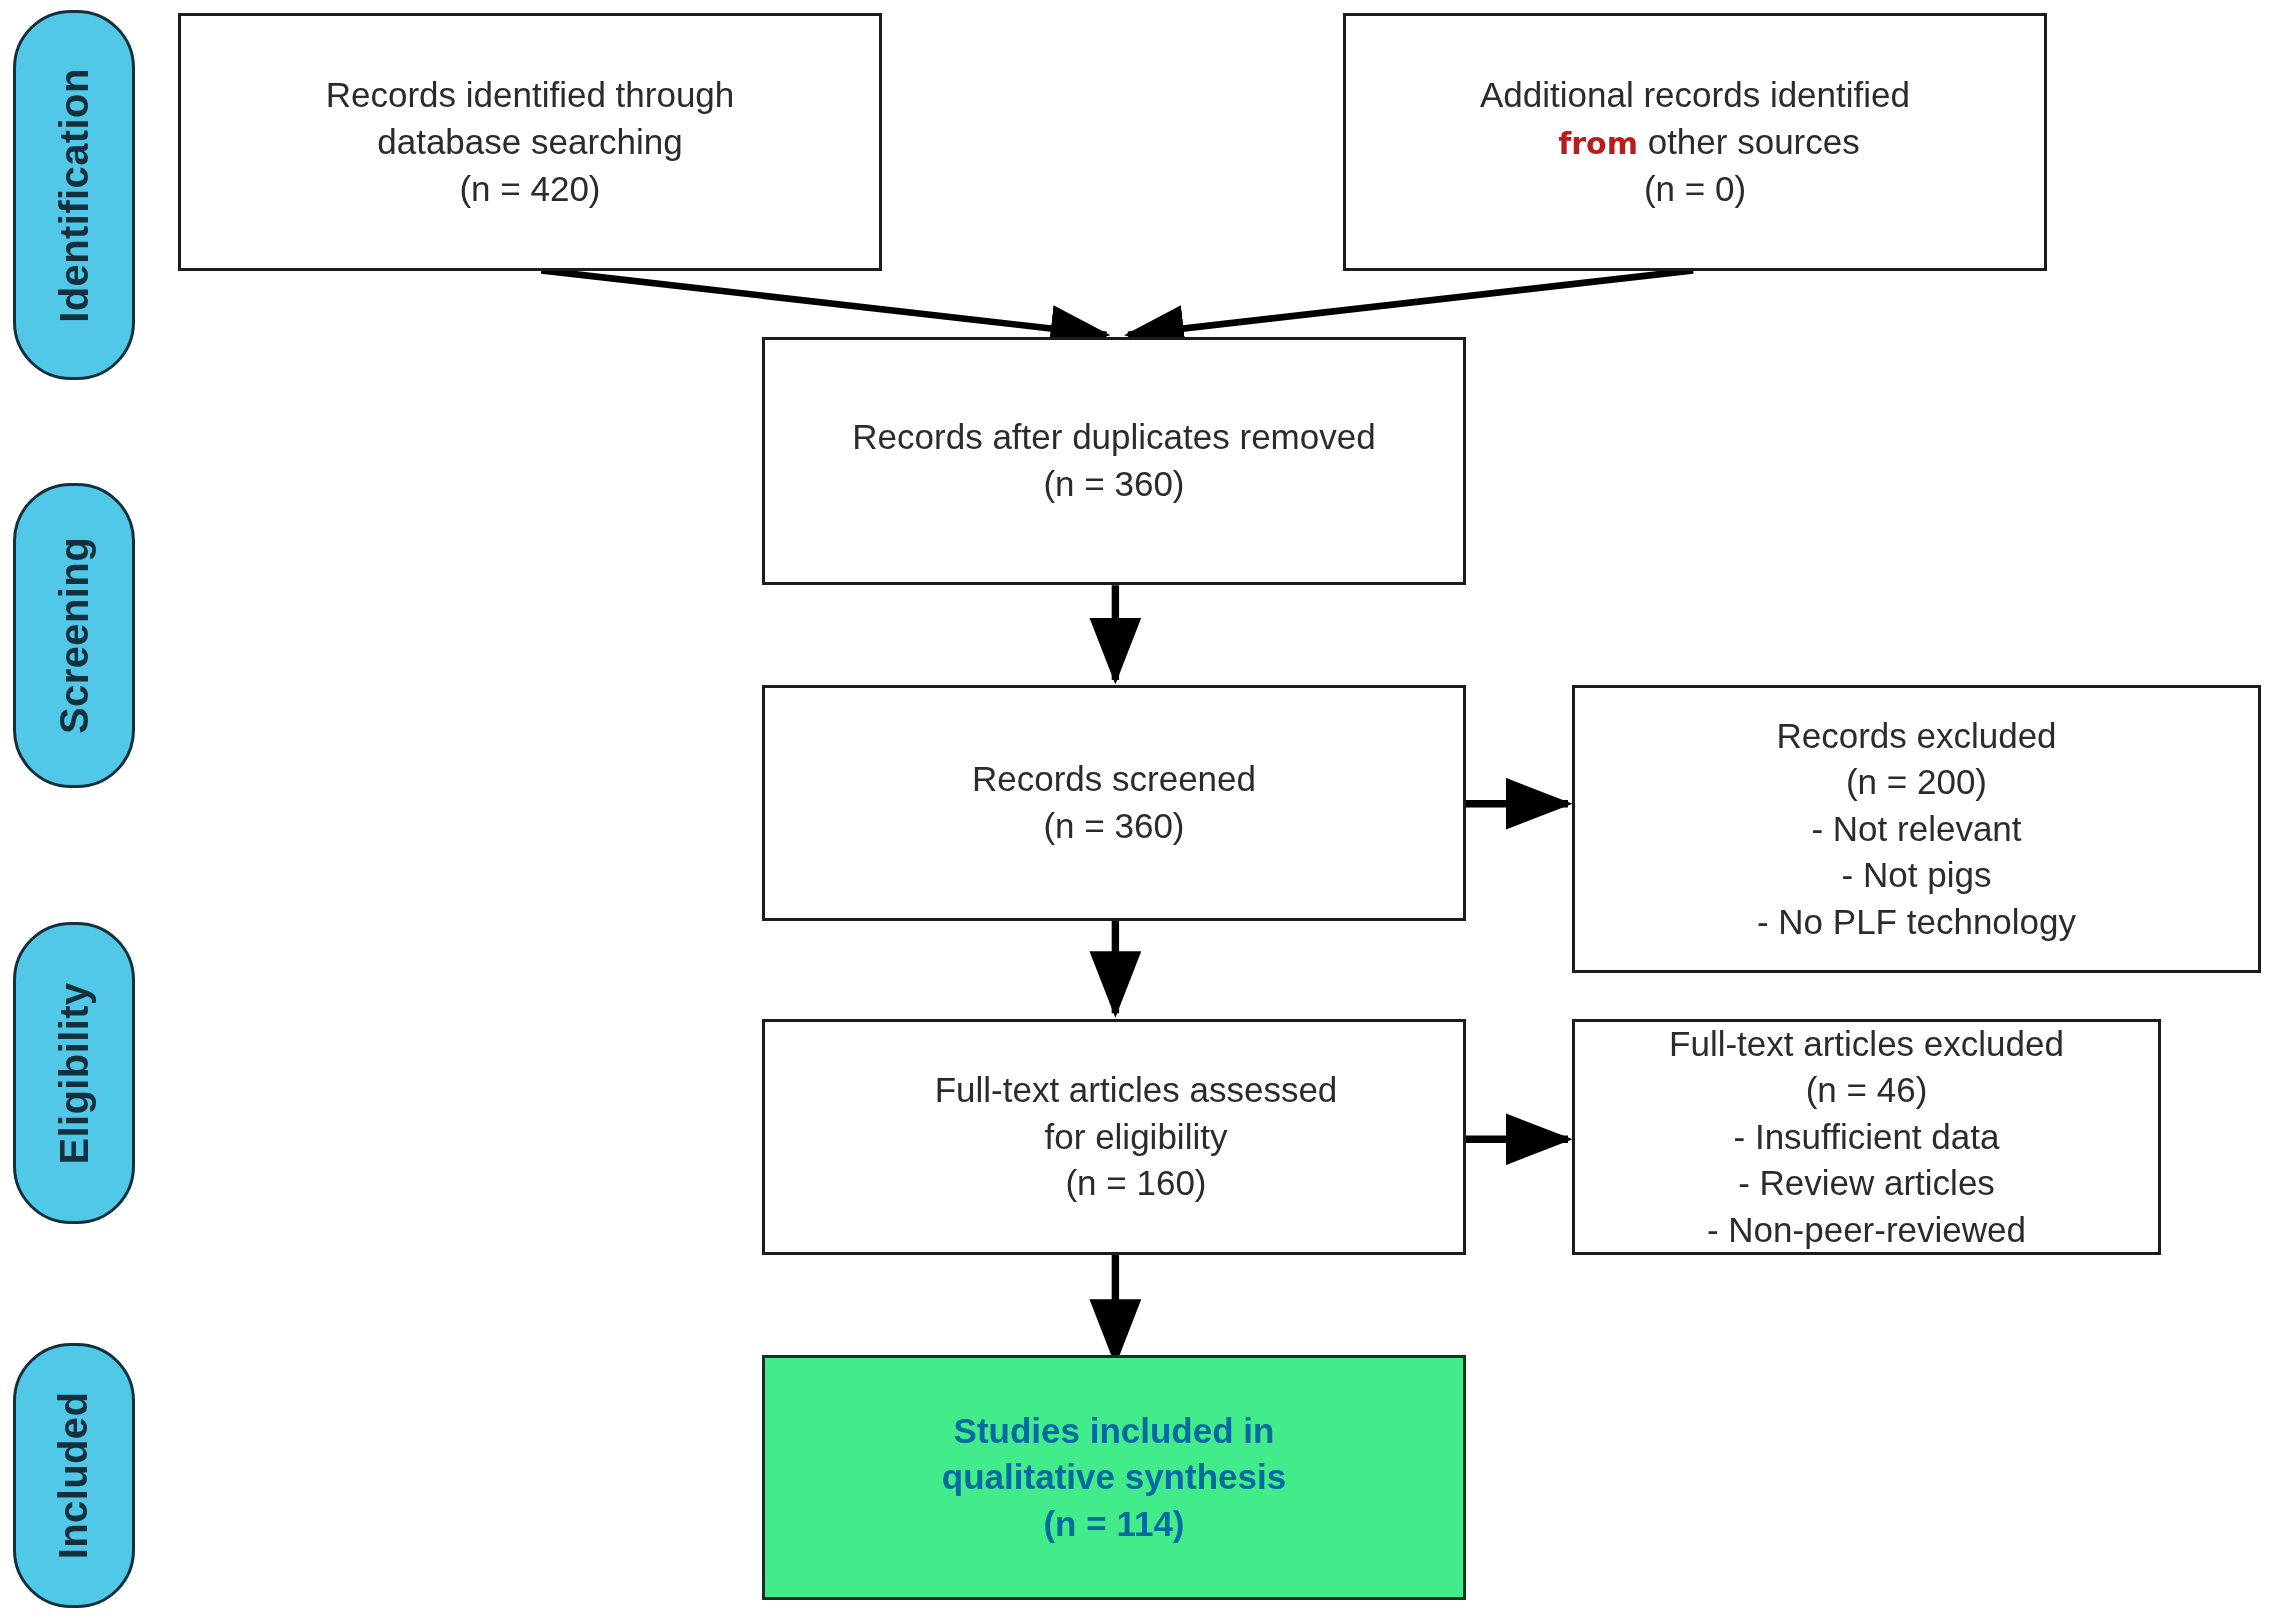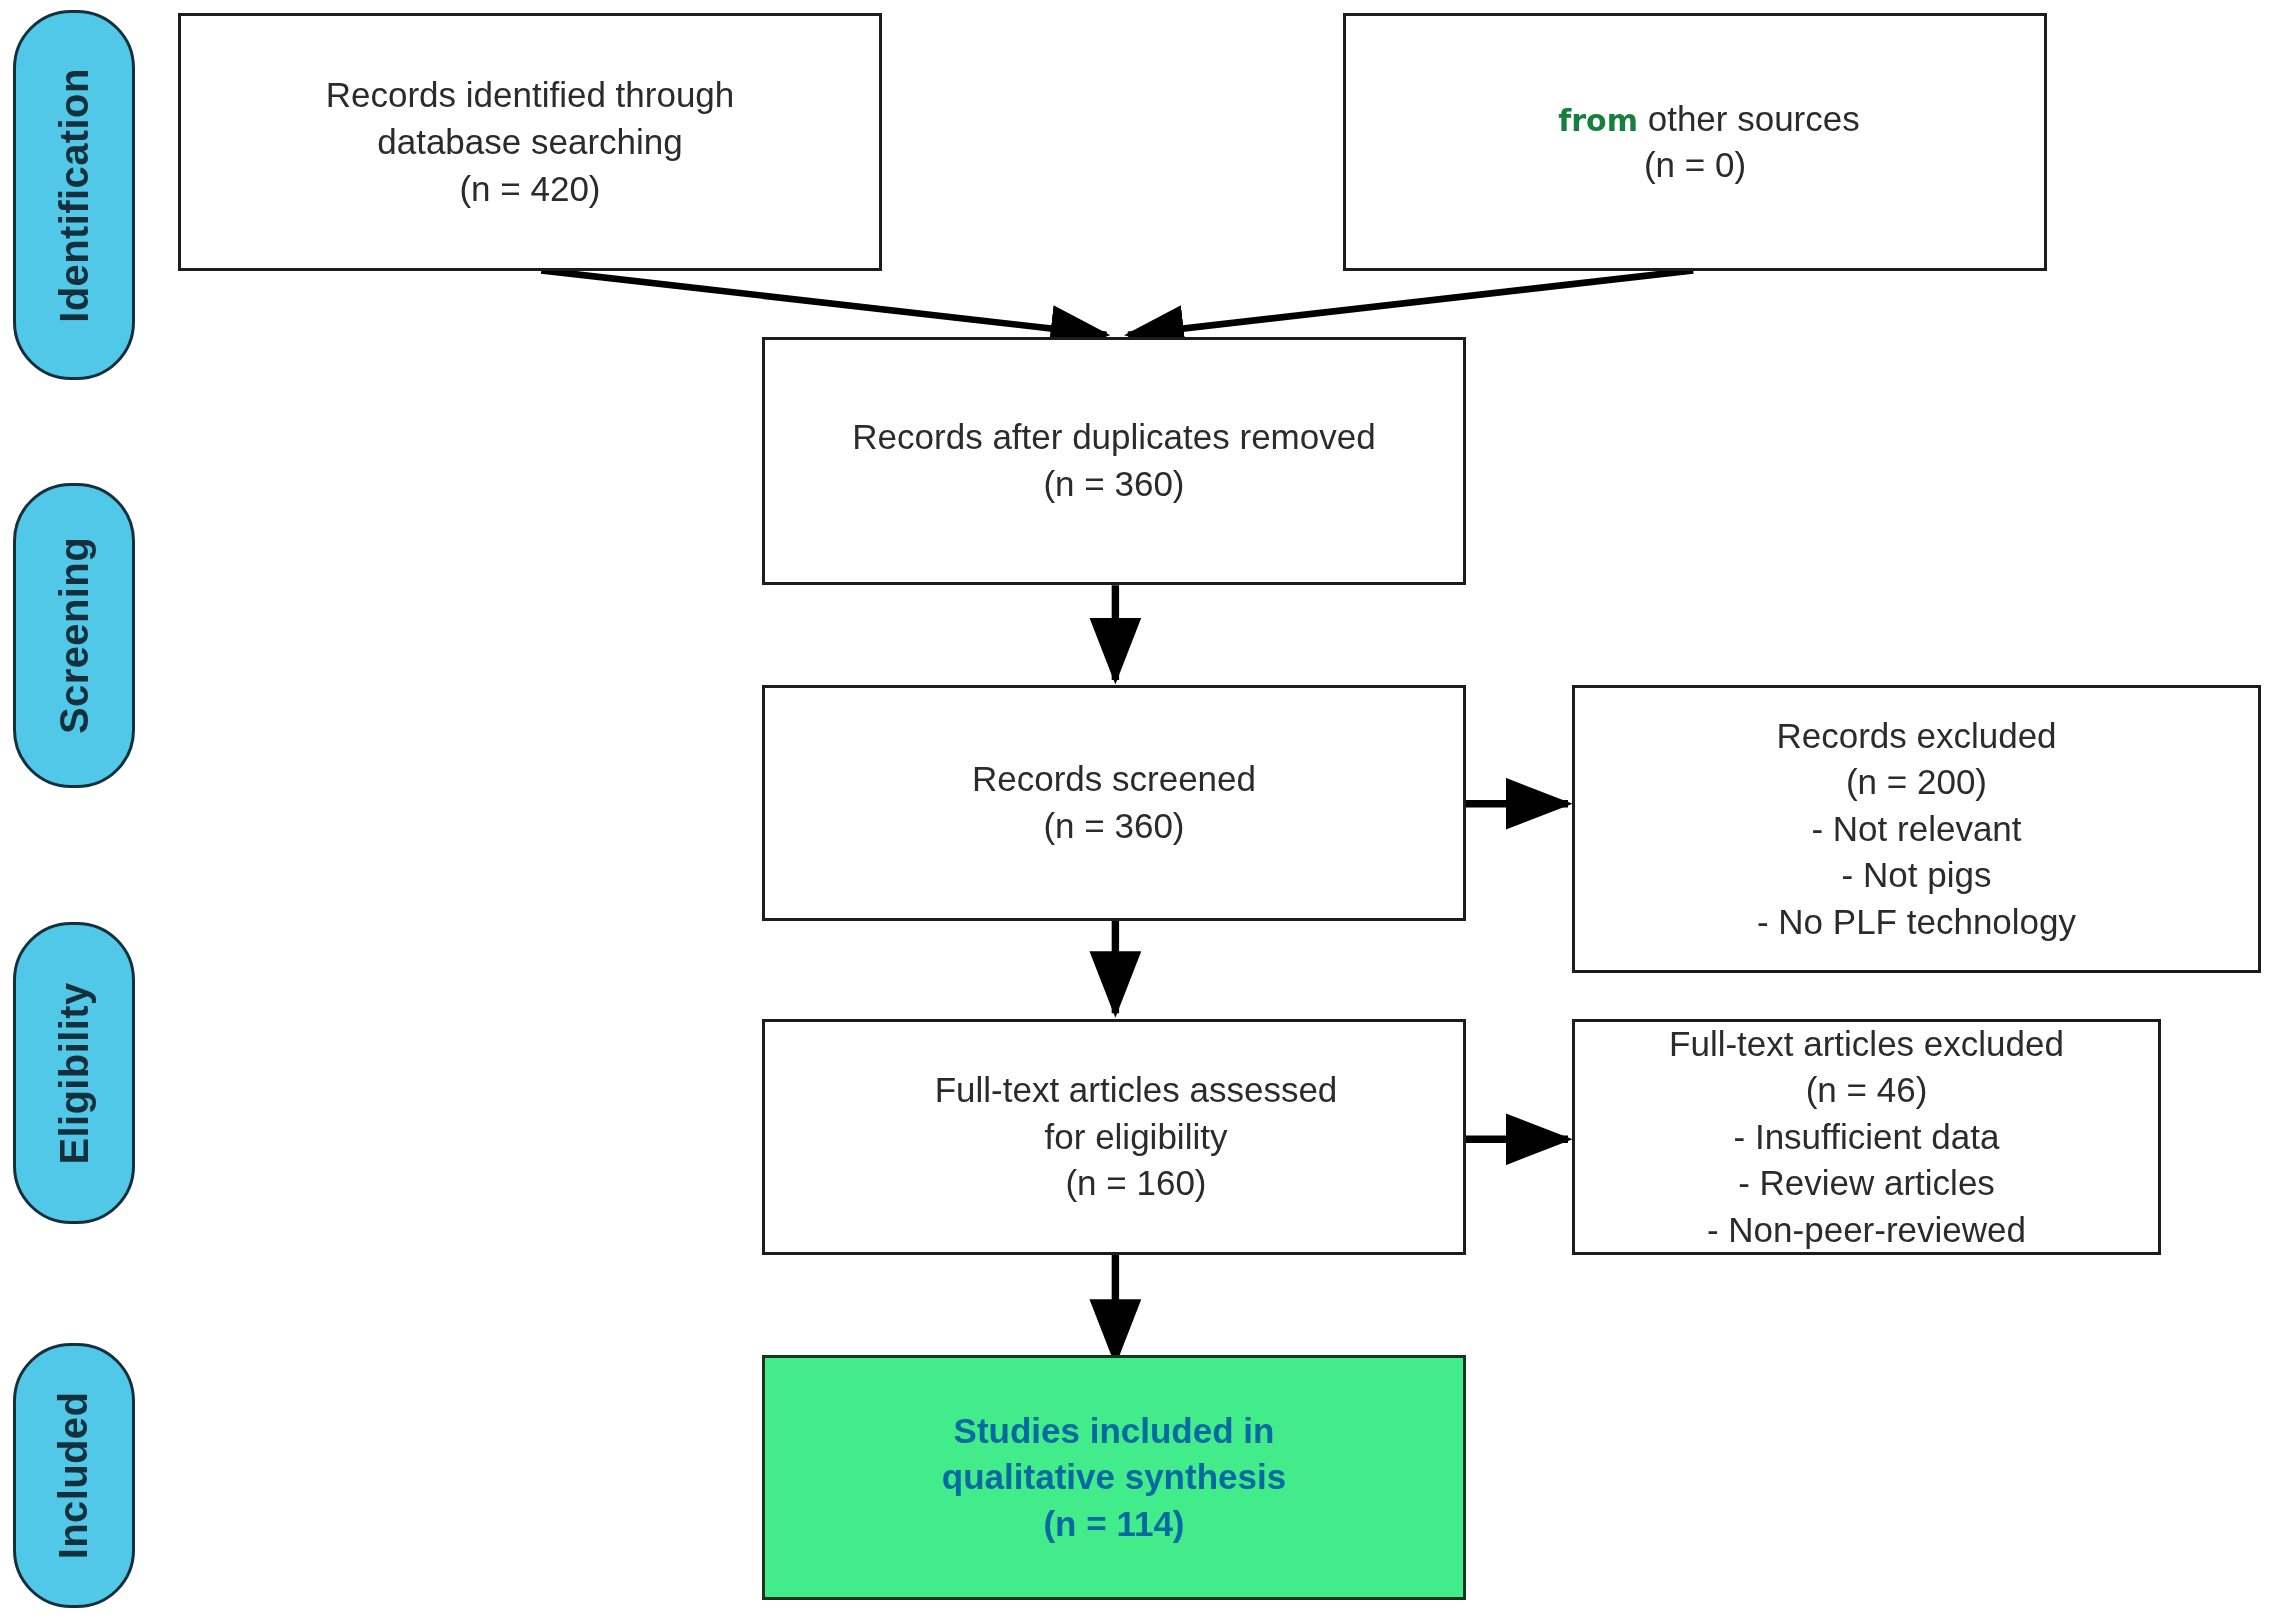--- a/index.html
+++ b/index.html
@@ -61,21 +61,21 @@
     border-color: #13341f;
   }
   .flow-box.included .box-text {
     font-weight: bold;
     color: #0369a1;
   }
   .substituted-word {
     font-family: "DejaVu Sans", sans-serif;
     font-size: 30px;
     font-weight: bold;
-    color: #15803d;
+    color: #b91c1c;
     margin-left: 28px;
   }
   
   .connector-layer {
     position: absolute;
     left: 0;
     top: 0;
     width: 2273px;
     height: 1623px;
     pointer-events: none;
@@ -127,20 +127,21 @@
   <div class="flow-box" style="left:178px; top:13.3px; width:704px; height:258px;">
     <div class="box-text">
       <div>Records identified through</div>
       <div>database searching</div>
       <div>(n = 420)</div>
     </div>
   </div>
 
   <div class="flow-box" style="left:1343px; top:13.3px; width:704px; height:258px;">
     <div class="box-text">
+      <div>Additional records identified</div>
       <div><span class="substituted-word">from</span><span> other sources</span></div>
       <div>(n = 0)</div>
     </div>
   </div>
 
   <div class="flow-box" style="left:762px; top:337px; width:704px; height:248px;align-items:center;">
     <div class="box-text">
       <div>Records after duplicates removed</div>
       <div>(n = 360)</div>
     </div>

